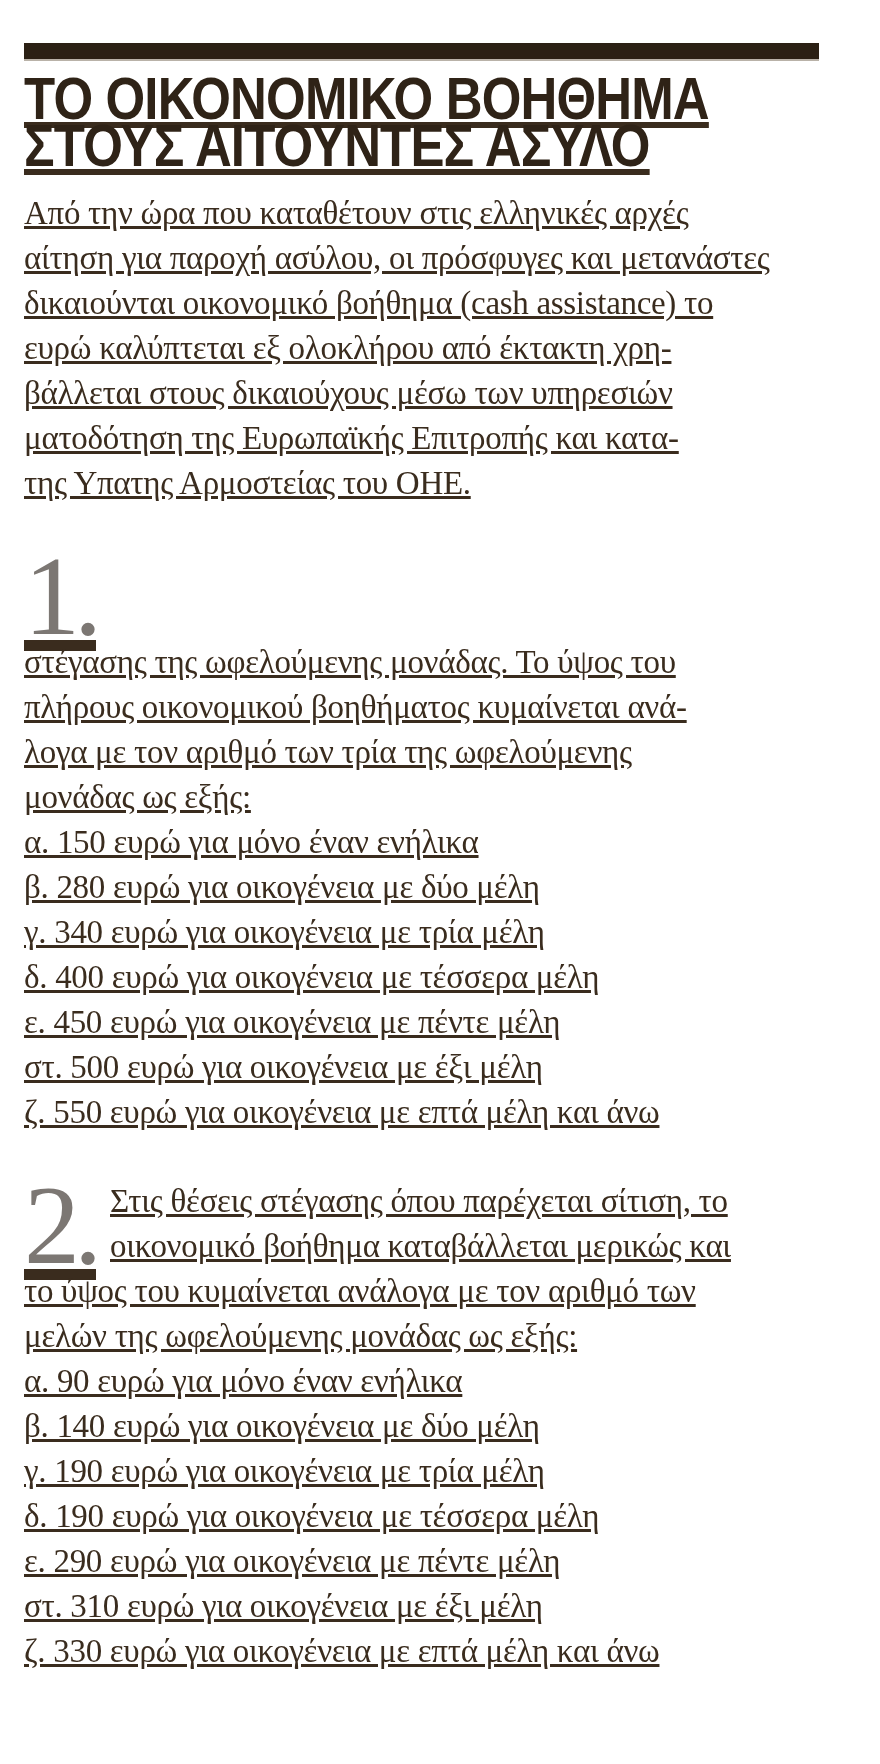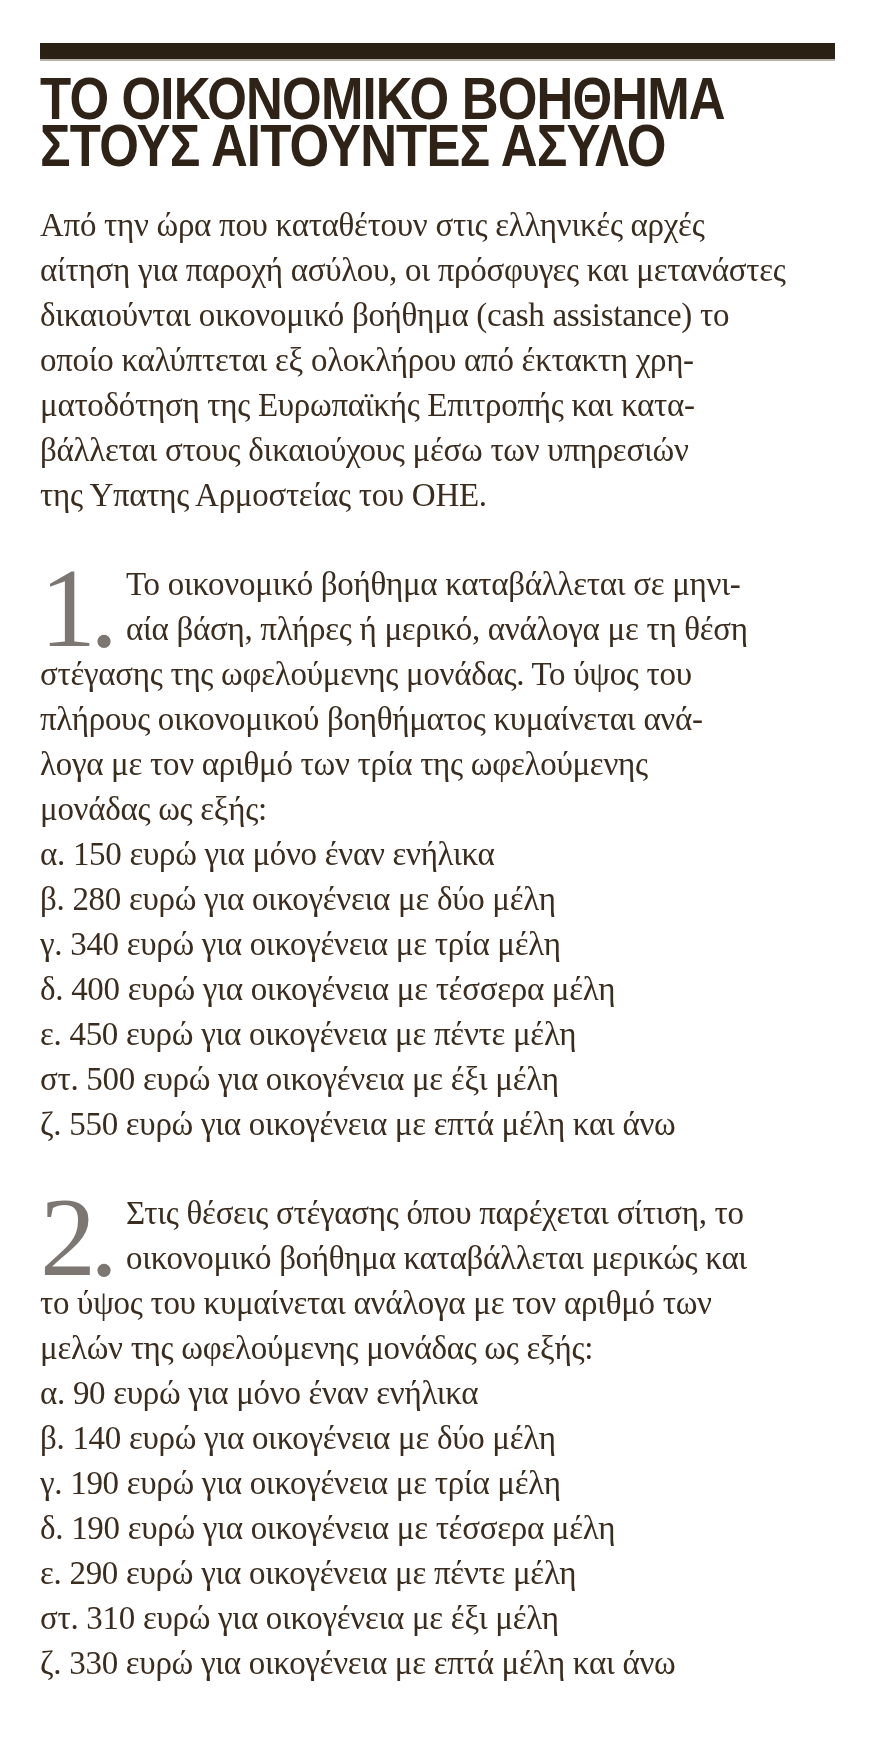--- a/index.html
+++ b/index.html
@@ -9,21 +9,22 @@
   }
   body {
     width: 880px;
     height: 1764px;
     overflow: hidden;
     font-family: "Liberation Serif", serif;
     color: var(--text, #3a2c1e);
     position: relative;
   }
   .infobox {
-    padding: 43px 30px 0 40px;
+    padding: 43px 30px 0 24px;
+    text-decoration: underline;
   }
   .top-rule {
     width: 795px;
     height: 16px;
     background: var(--rule, #2b2014);
     border-bottom: 2px solid #b9b2a8;
   }
   .title-block {
     margin-top: 14px;
     transform: scaleX(0.85);
@@ -33,21 +34,21 @@
   .title-line {
     font-family: "Liberation Sans", sans-serif;
     font-weight: bold;
     font-size: 60px;
     line-height: 47px;
     letter-spacing: -1px;
     color: var(--title, #2f2317);
     white-space: nowrap;
   }
   .intro {
-    margin-top: 34px;
+    margin-top: 22px;
   }
   .line {
     font-size: 33px;
     line-height: 45px;
     letter-spacing: -0.3px;
     white-space: nowrap;
   }
   .section {
     margin-top: 44px;
   }
@@ -79,33 +80,29 @@
 
   <div class="title-block">
     <div class="title-line">ΤΟ ΟΙΚΟΝΟΜΙΚΟ ΒΟΗΘΗΜΑ</div>
     <div class="title-line">ΣΤΟΥΣ ΑΙΤΟΥΝΤΕΣ ΑΣΥΛΟ</div>
   </div>
 
   <div class="intro">
     <div class="line">Από την ώρα που καταθέτουν στις ελληνικές αρχές</div>
     <div class="line">αίτηση για παροχή ασύλου, οι πρόσφυγες και μετανάστες</div>
     <div class="line">δικαιούνται οικονομικό βοήθημα (cash assistance) το</div>
-    <div class="line">οποίο καλύπτεται εξ ολοκλήρου από έκτακτη χρη-</div>
+    <div class="line">ευρώ καλύπτεται εξ ολοκλήρου από έκτακτη χρη-</div>
+    <div class="line">βάλλεται στους δικαιούχους μέσω των υπηρεσιών</div>
     <div class="line">ματοδότηση της Ευρωπαϊκής Επιτροπής και κατα-</div>
-    <div class="line">βάλλεται στους δικαιούχους μέσω των υπηρεσιών</div>
     <div class="line">της Υπατης Αρμοστείας του ΟΗΕ.</div>
   </div>
 
   <div class="section">
     <div class="sec-head">
       <div class="sec-num">1.</div>
-      <div class="head-lines">
-        <div class="line">Το οικονομικό βοήθημα καταβάλλεται σε μηνι-</div>
-        <div class="line">αία βάση, πλήρες ή μερικό, ανάλογα με τη θέση</div>
-      </div>
     </div>
     <div class="line">στέγασης της ωφελούμενης μονάδας. Το ύψος του</div>
     <div class="line">πλήρους οικονομικού βοηθήματος κυμαίνεται ανά-</div>
     <div class="line">λογα με τον αριθμό των τρία της ωφελούμενης</div>
     <div class="line">μονάδας ως εξής:</div>
     <div class="line">α. 150 ευρώ για μόνο έναν ενήλικα</div>
     <div class="line">β. 280 ευρώ για οικογένεια με δύο μέλη</div>
     <div class="line">γ. 340 ευρώ για οικογένεια με τρία μέλη</div>
     <div class="line">δ. 400 ευρώ για οικογένεια με τέσσερα μέλη</div>
     <div class="line">ε. 450 ευρώ για οικογένεια με πέντε μέλη</div>

